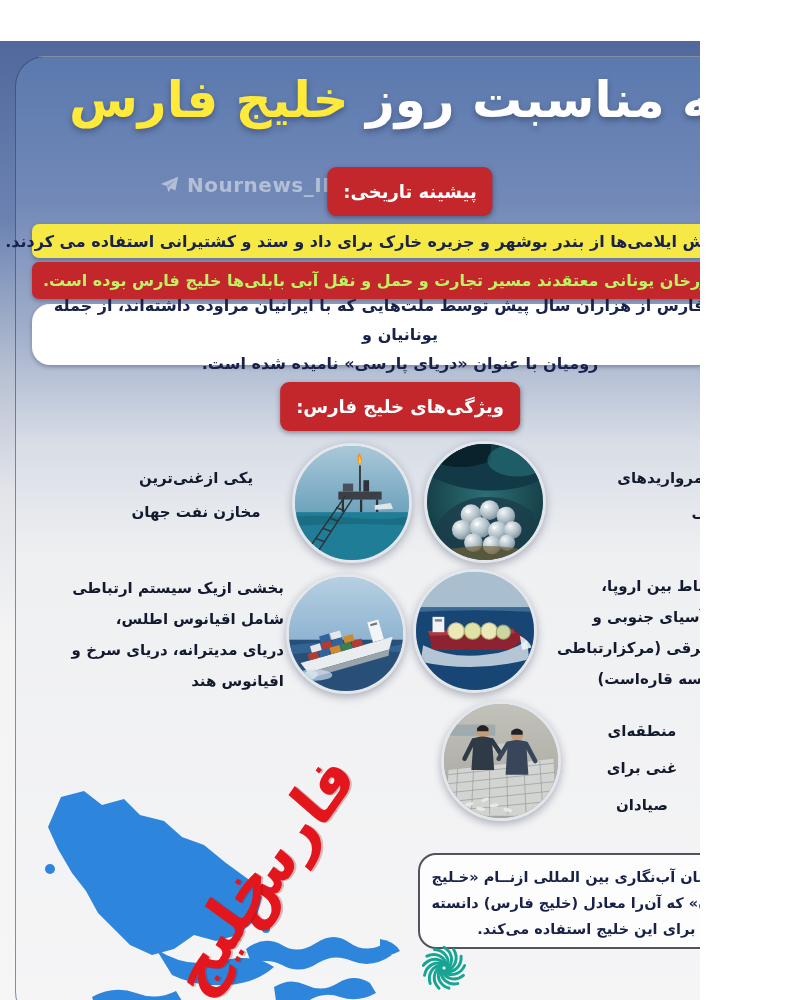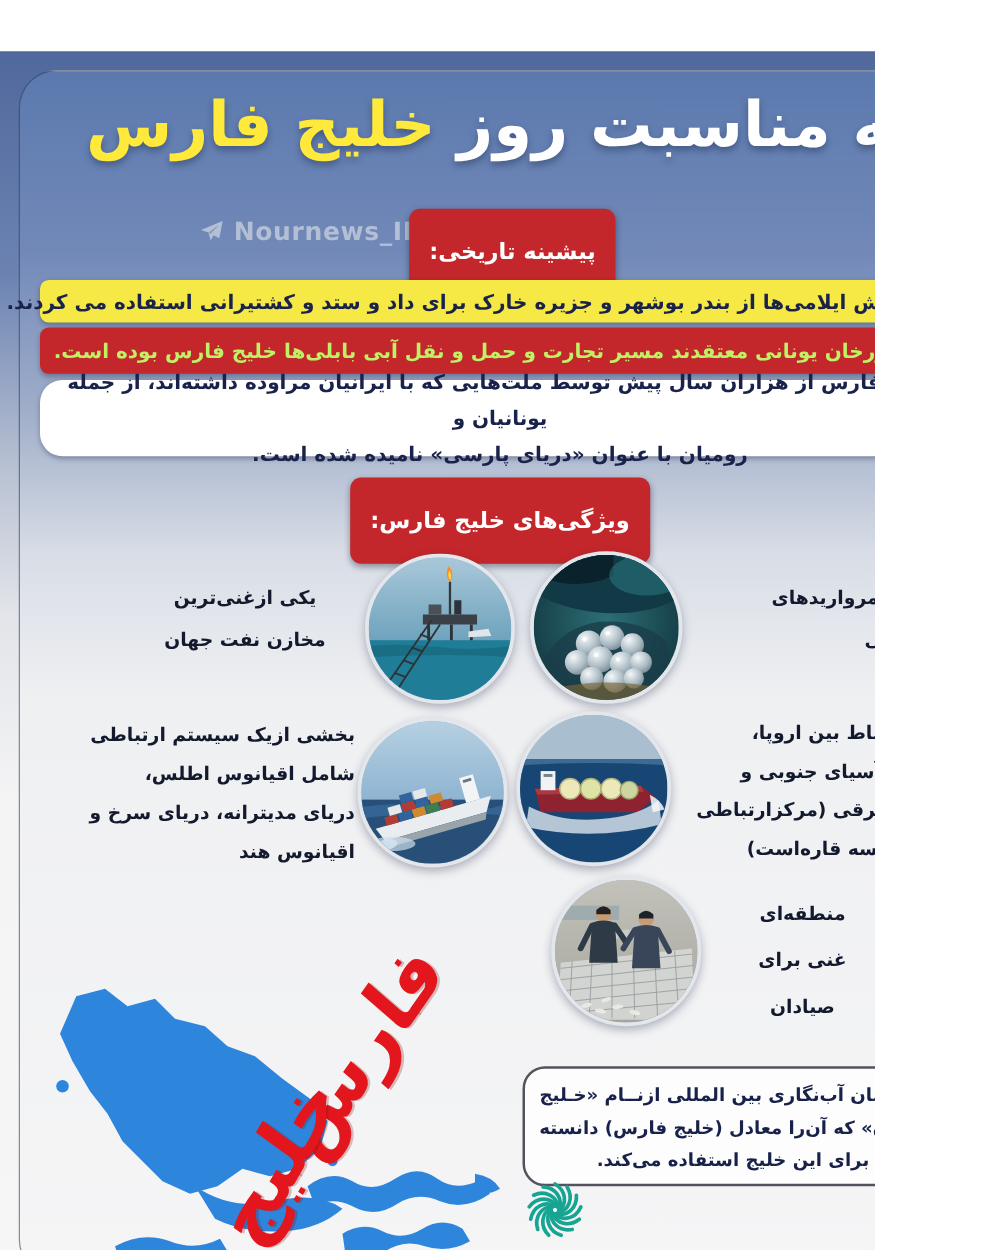--- a/index.html
+++ b/index.html
@@ -19,21 +19,21 @@
     direction:rtl; font-size:50px; font-weight:bold; letter-spacing:-1px;
     color:#ffffff; text-shadow:0 3px 6px rgba(10,20,50,.35); white-space:nowrap;
   }
   .title .accent{ color:#ffe93b; }
   .handle{
     position:absolute; left:158px; top:132px; display:flex; align-items:center; gap:7px;
     color:#b3bfd4; font-size:20px; font-weight:bold; letter-spacing:.5px;
   }
   .badge{
     position:absolute; background:#c3272b; color:#fff; font-weight:bold; direction:rtl;
-    border-radius:9px; padding:24px 16px; font-size:18px; white-space:nowrap;
+    border-radius:9px; padding:14px 16px; font-size:18px; white-space:nowrap;
     box-shadow:0 2px 5px rgba(20,20,40,.4); text-align:left;
   }
   .badge-history{ left:410px; top:126px; transform:translateX(-50%); }
   .badge-features{ left:400px; top:341px; transform:translateX(-50%); }
   .bar{
     position:absolute; left:32px; width:736px; direction:rtl; text-align:center;
     font-weight:bold; border-radius:7px; box-shadow:0 2px 4px rgba(25,35,70,.35);
     display:flex; align-items:center; justify-content:center; white-space:nowrap;
   }
   .bar-yellow{ top:183px; height:34px; background:#f6e945; color:#18224b; font-size:16px; }

